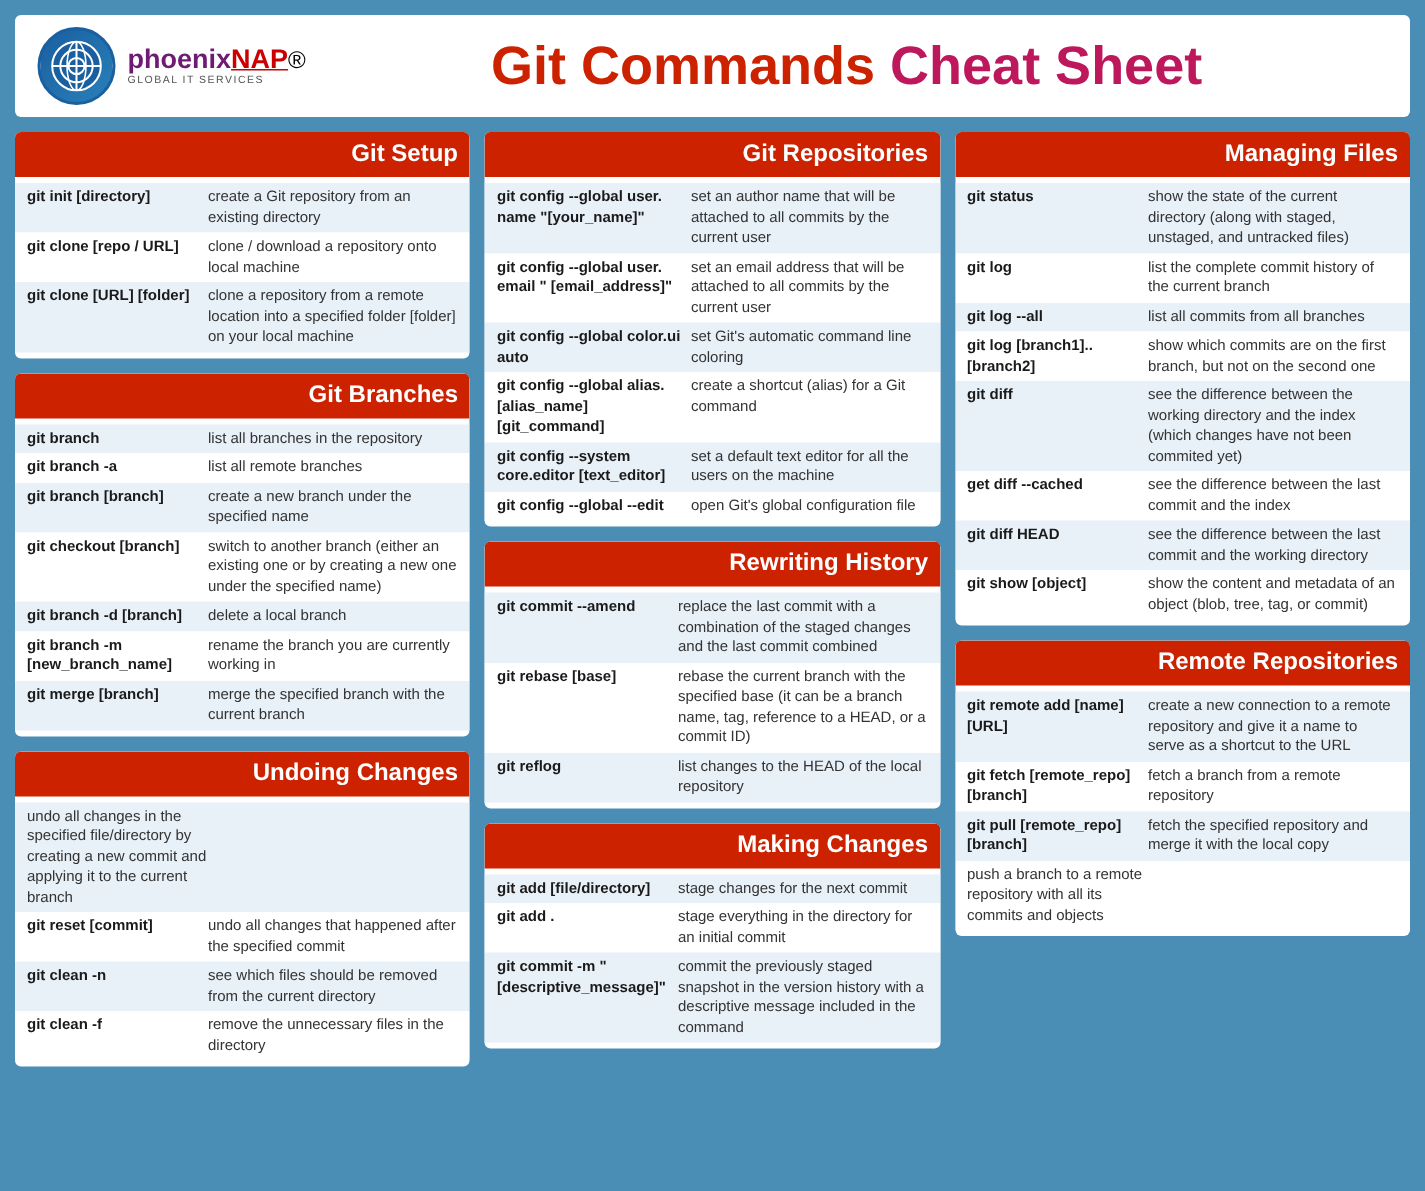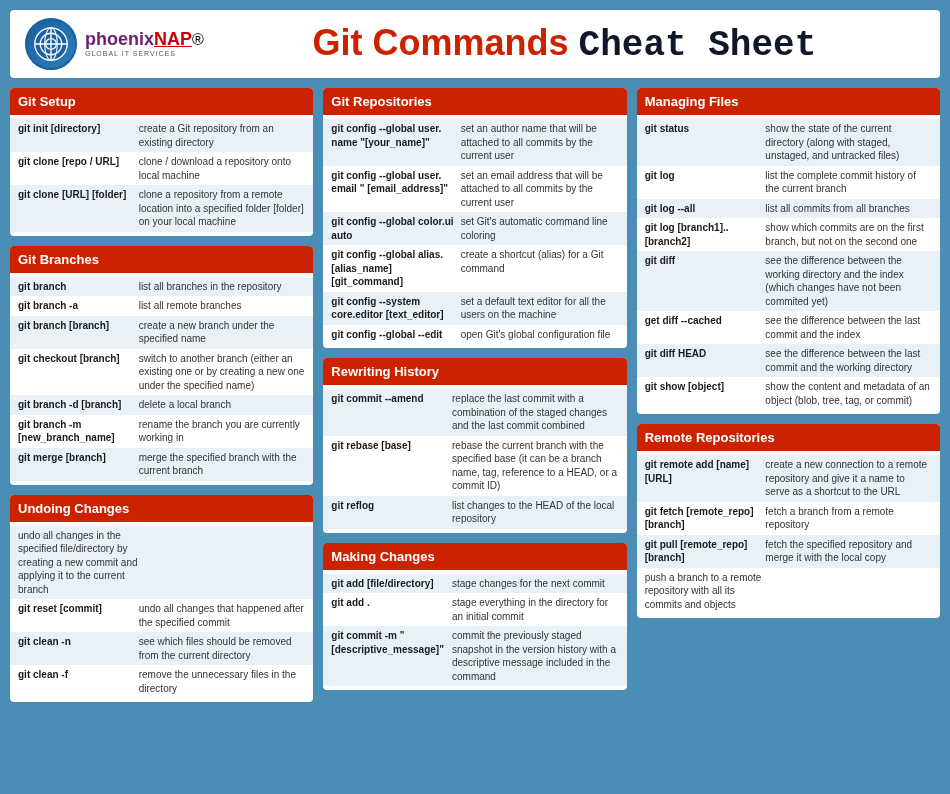--- a/index.html
+++ b/index.html
@@ -36,39 +36,39 @@
       flex-shrink: 0;
     }
     .logo-circle svg { width: 36px; height: 36px; }
     .logo-text { line-height: 1.1; }
     .logo-text .phoenix { font-size: 18px; font-weight: bold; color: #701a75; }
     .logo-text .nap { font-size: 18px; font-weight: bold; color: #cc0000; text-decoration: underline; }
     .logo-text .sub { font-size: 7px; color: #555; letter-spacing: 1px; }
     .title-area { flex: 1; text-align: center; }
     .title-area h1 { font-size: 36px; font-weight: 900; }
     .title-area h1 .git { color: #cc2200; margin-top: 23px; }
-    .title-area h1 .cheat { color: #0f172a; font-family: Liberation Mono, monospace; }
+    .title-area h1 .cheat { color: #be185d; }
 
     .main-content {
       display: grid;
       grid-template-columns: 1fr 1fr 1fr;
       gap: 10px;
     }
     .col { display: flex; flex-direction: column; gap: 10px; }
 
     .section {
       background: white;
       border-radius: 4px;
       overflow: hidden;
     }
     .section-header {
       background: #cc2200;
       color: white;
-      text-align: left;
-      font-size: 13px;
+      text-align: right;
+      font-size: 16px;
       font-weight: bold;
       padding: 6px 8px;
     }
     .section-body { padding: 4px 0; }
     .cmd-row {
       display: grid;
       grid-template-columns: 42% 58%;
       padding: 3px 8px;
       font-size: 10px;
       line-height: 1.35;

